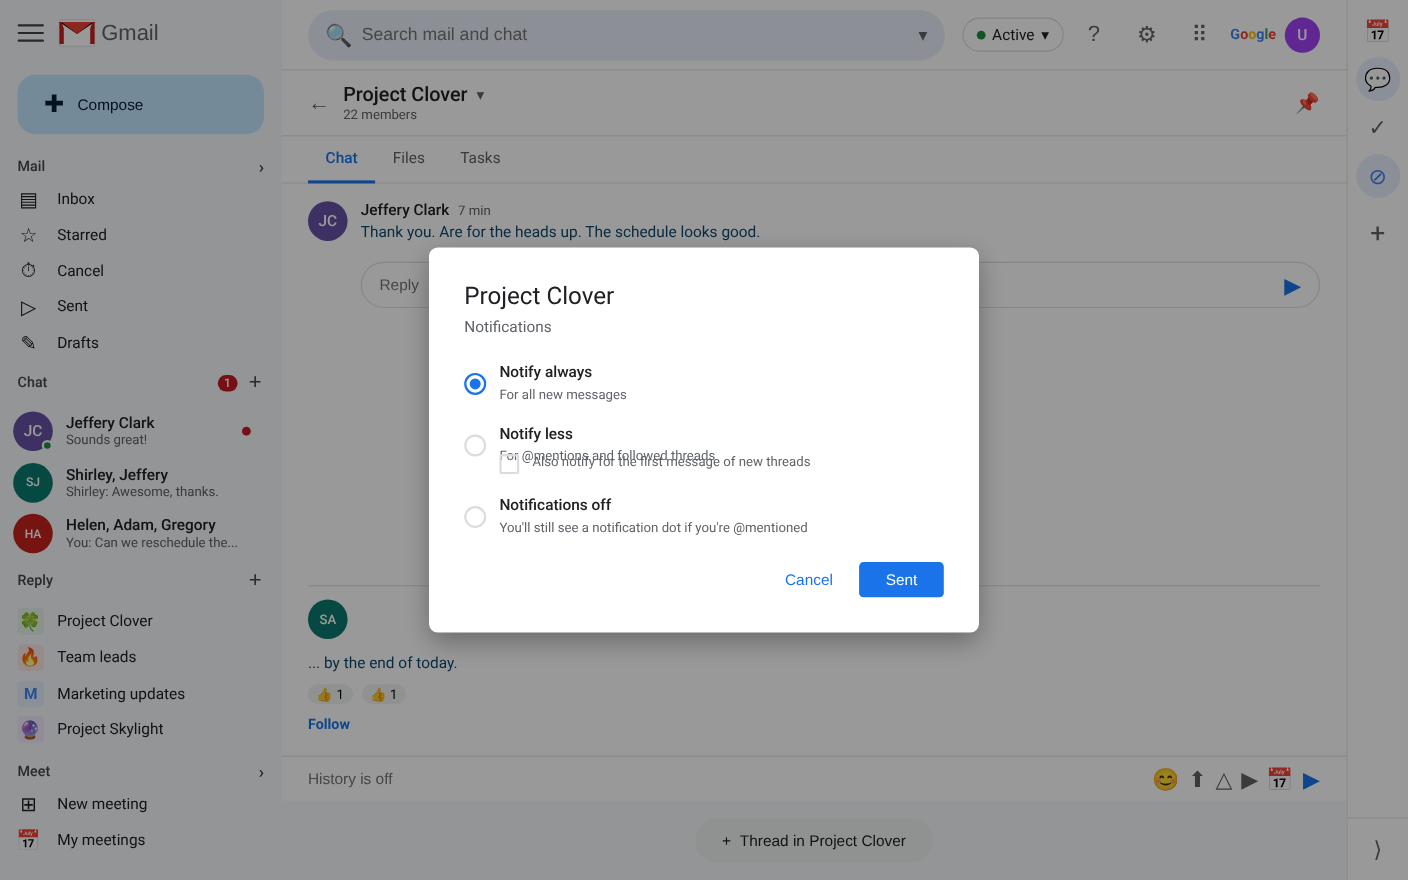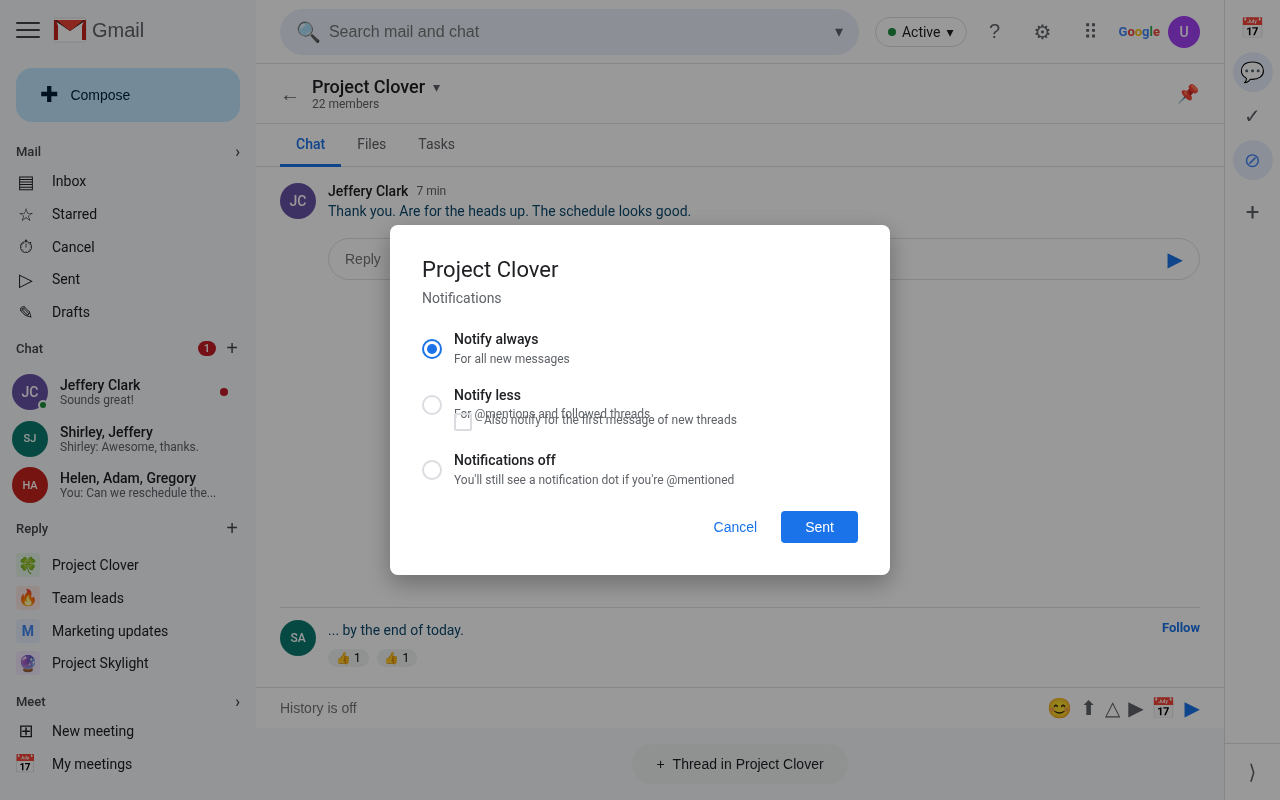--- a/index.html
+++ b/index.html
@@ -671,21 +671,21 @@
 
       <div style="margin-left:48px;">
         <div class="reply-box">
           <input class="reply-input" type="text" placeholder="Reply" style="">
           <span class="reply-send-btn">▶</span>
         </div>
       </div>
     </div>
 
     <div style="padding:8px 24px;">
-      <div style="display:flex;align-items:flex-start;gap:12px;padding:12px 0;border-top:1px solid #e0e0e0;">
+      <div style="display:flex;align-items:flex-start;gap:12px;padding:12px 0;border-top:1px solid #e0e0e0;flex-direction:column;">
         <div class="msg-avatar" style="background:#0b7b6e;font-size:12px;">SA</div>
         <div style="flex:1;">
           <div class="msg-text">... by the end of today.</div>
           <div style="display:flex;align-items:center;gap:8px;margin-top:8px;">
             <span style="background:#f1f3f4;border-radius:12px;padding:2px 8px;font-size:12px;">👍 <span>1</span></span>
             <span style="background:#f1f3f4;border-radius:12px;padding:2px 8px;font-size:12px;">👍 <span>1</span></span>
           </div>
         </div>
         <span style="color:#1a73e8;font-size:13px;font-weight:700;cursor:pointer;">Follow</span>
       </div>

